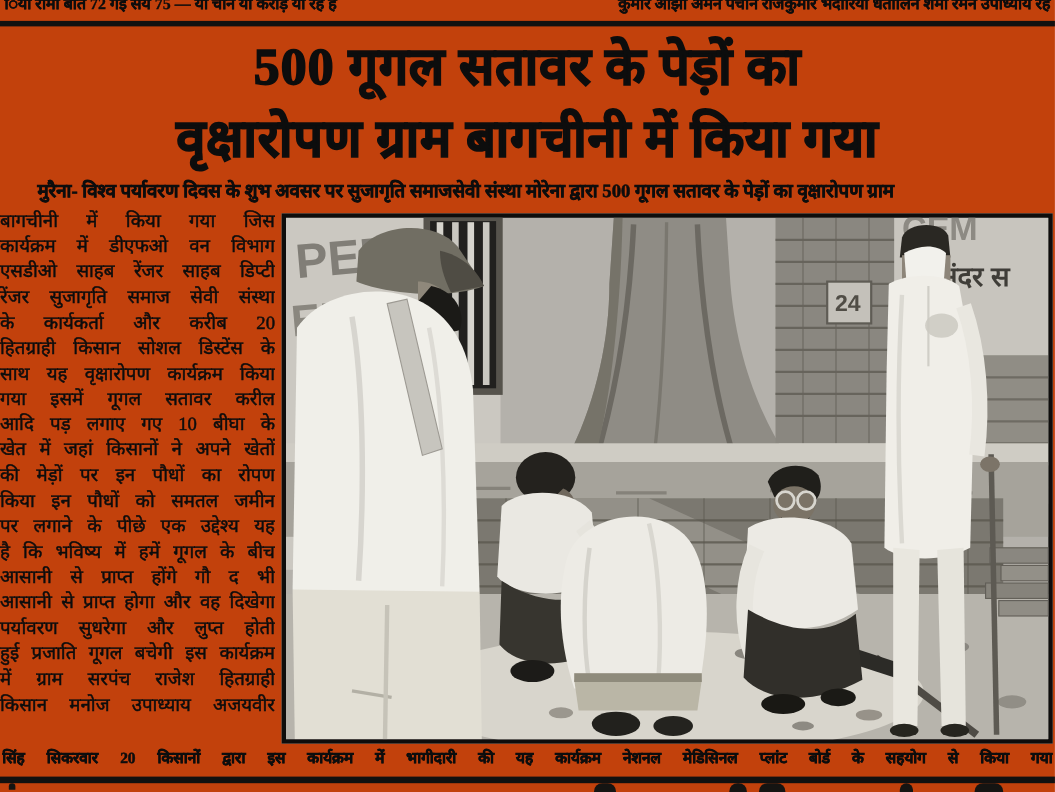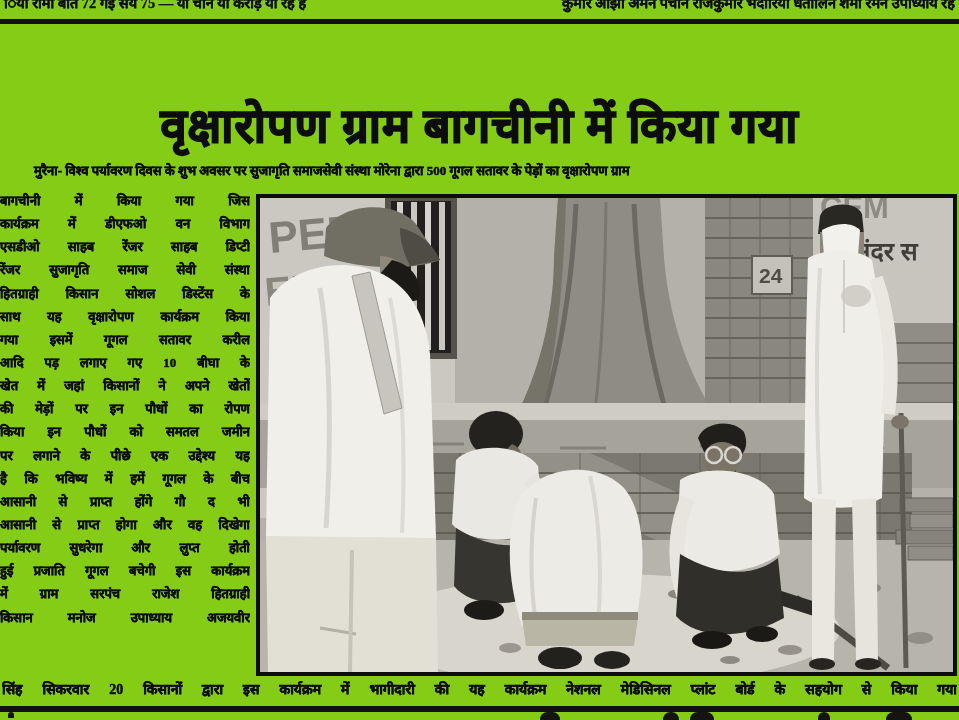--- a/index.html
+++ b/index.html
@@ -1,33 +1,33 @@
 <!DOCTYPE html>
 <html><head>
 <meta charset="utf-8">
 <style>
   html,body{margin:0;padding:0;}
-  #page{position:relative;width:959px;height:720px;background:#84cc16;overflow:hidden;
+  #page{position:relative;width:959px;height:720px;background:#c2410c;overflow:hidden;
         font-family:"Liberation Serif","DejaVu Serif",serif;color:#0d0d0d;}
   
   .top-strip{position:absolute;top:0;left:0;width:959px;height:18px;overflow:hidden;}
   .top-strip-inner{display:flex;justify-content:space-between;gap:30px;
         font-size:14.5px;font-weight:bold;white-space:nowrap;transform:translateY(-8px);
         padding:0 4px;-webkit-text-stroke:0.3px #0d0d0d;}
   .rule-top{position:absolute;top:19px;left:0;width:959px;height:5px;background:#121110;}
   .rule-bottom{position:absolute;top:706px;left:0;width:959px;height:6px;background:#121110;}
   .headline{position:absolute;left:0;width:959px;text-align:center;white-space:nowrap;
         font-weight:bold;font-size:47px;letter-spacing:1px;-webkit-text-stroke:1.6px #0d0d0d;}
   .headline.l1{top:26px;}
   .headline.l2{top:92px;}
   .intro{position:absolute;top:161px;left:0;width:955px;height:26px;overflow:hidden;
-        font-size:13px;font-weight:bold;-webkit-text-stroke:0.5px #0d0d0d;
+        font-size:17px;font-weight:bold;-webkit-text-stroke:0.5px #0d0d0d;
         text-indent:34px;white-space:nowrap;}
   .column{position:absolute;top:189px;left:0;width:250px;}
-  .bline{height:23.15px;line-height:23.15px;overflow:hidden;font-size:13px;font-weight:bold;
+  .bline{height:23.15px;line-height:23.15px;overflow:hidden;font-size:17px;font-weight:normal;
         -webkit-text-stroke:0.45px #0d0d0d;text-align:justify;text-align-last:justify;}
   .photo-frame{position:absolute;top:194px;left:256px;width:693px;height:474px;
         border:4px solid #0e0d0c;background:#b4b1ab;}
   .closing{position:absolute;top:679px;left:2px;width:955px;height:25px;overflow:hidden;
         font-size:14px;font-weight:bold;-webkit-text-stroke:0.5px #0d0d0d;
         text-align:justify;text-align-last:justify;}
   .blob{position:absolute;top:712px;height:9px;background:#151412;border-radius:10px 10px 2px 2px;}
   svg text{font-family:"Liberation Sans","DejaVu Sans",sans-serif;}
 </style>
 </head>
@@ -36,29 +36,31 @@
 <div id="page">
 
   <div class="top-strip">
     <div class="top-strip-inner">
       <span>िया रामा बात 72 गई सय 75 — यो चीन यो करोड़ यो रहे हैं</span>
       <span>कुमार ओझा अमन पचान राजकुमार भदौरिया धंतोलिन शर्मा रमन उपाध्याय रहे</span>
     </div>
   </div>
   <div class="rule-top"></div>
 
+  <div class="headline l1">500 गूगल सतावर के पेड़ों का</div>
   <div class="headline l2">वृक्षारोपण ग्राम बागचीनी में किया गया</div>
 
   <div class="intro">मुरैना- विश्व पर्यावरण दिवस के शुभ अवसर पर सुजागृति समाजसेवी संस्था मोरेना द्वारा 500 गूगल सतावर के पेड़ों का वृक्षारोपण ग्राम</div>
 
   <div class="column">
     <div class="bline">बागचीनी में किया गया जिस</div>
     <div class="bline">कार्यक्रम में डीएफओ वन विभाग</div>
     <div class="bline">एसडीओ साहब रेंजर साहब डिप्टी</div>
     <div class="bline">रेंजर सुजागृति समाज सेवी संस्था</div>
+    <div class="bline">के कार्यकर्ता और करीब 20</div>
     <div class="bline">हितग्राही किसान सोशल डिस्टेंस के</div>
     <div class="bline">साथ यह वृक्षारोपण कार्यक्रम किया</div>
     <div class="bline">गया इसमें गूगल सतावर करील</div>
     <div class="bline">आदि पड़ लगाए गए 10 बीघा के</div>
     <div class="bline">खेत में जहां किसानों ने अपने खेतों</div>
     <div class="bline">की मेड़ों पर इन पौधों का रोपण</div>
     <div class="bline">किया इन पौधों को समतल जमीन</div>
     <div class="bline">पर लगाने के पीछे एक उद्देश्य यह</div>
     <div class="bline">है कि भविष्य में हमें गूगल के बीच</div>
     <div class="bline">आसानी से प्राप्त होंगे गौ द भी</div>

